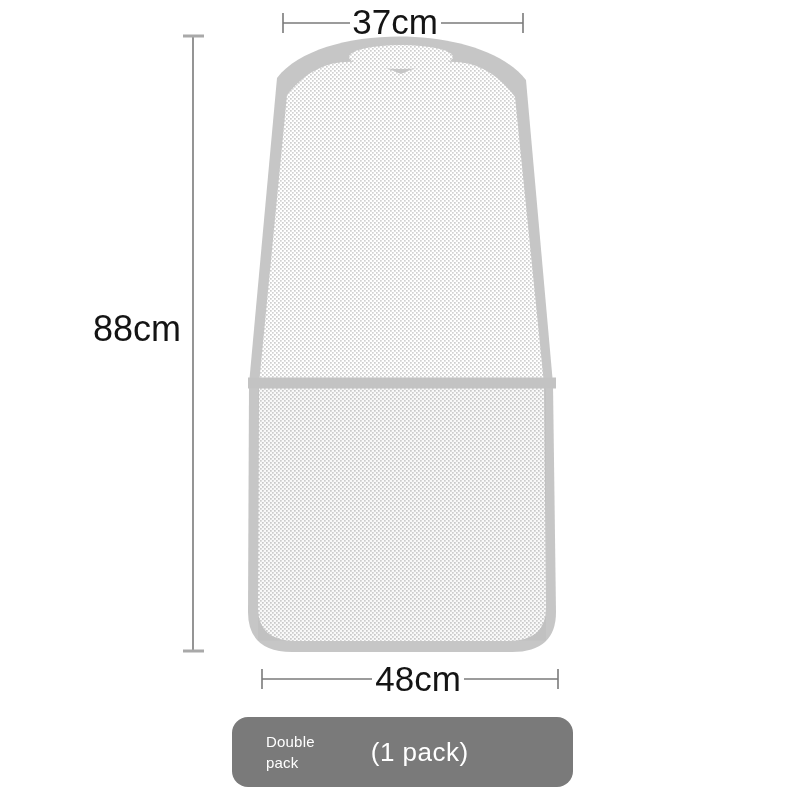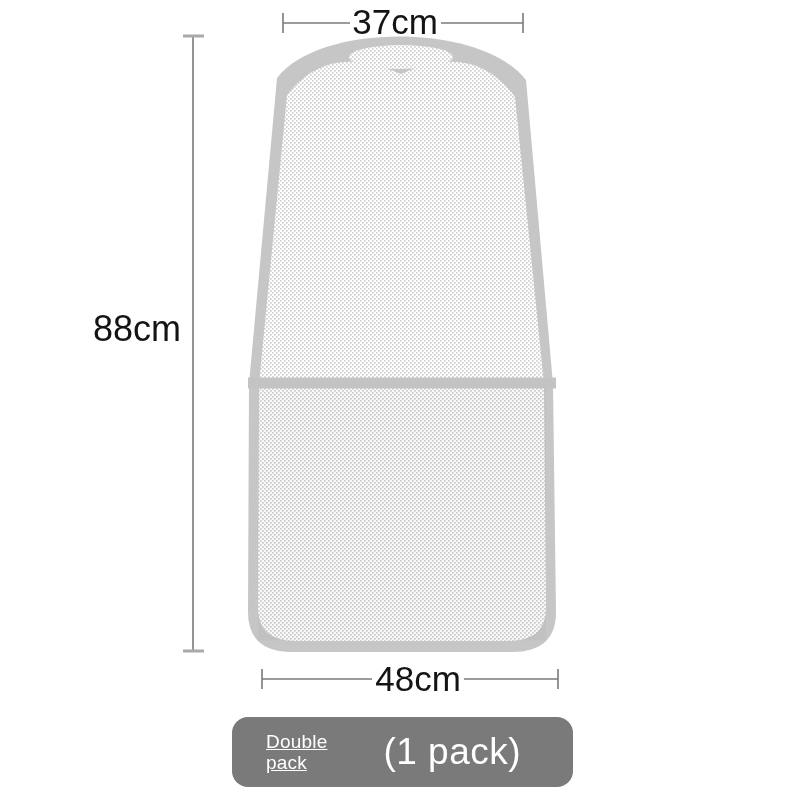--- a/index.html
+++ b/index.html
@@ -5,22 +5,22 @@
   html,body{margin:0;padding:0;background:#ffffff;}
   body{width:800px;height:800px;position:relative;font-family:"Liberation Sans",sans-serif;overflow:hidden;}
   .stage{position:absolute;inset:0;}
   svg{display:block;}
   svg text{font-family:"Liberation Sans",sans-serif;}
   .dim-label{font-size:35px;}
   .dim-label-left{font-size:36px;}
   .badge{position:absolute;left:232px;top:717px;width:341px;height:70px;border-radius:16px;
          background:#7A7A7A;display:flex;align-items:center;padding-left:34px;box-sizing:border-box;
          color:#ffffff;}
-  .badge-layer{font-size:19px;line-height:21px;letter-spacing:.2px;text-decoration:underline;}
-  .badge-pack{font-size:37px;margin-left:56px;letter-spacing:.5px;}
+  .badge-layer{font-size:15px;line-height:21px;letter-spacing:.2px;}
+  .badge-pack{font-size:26px;margin-left:56px;letter-spacing:.5px;}
 </style>
 </head>
 <body>
 
 <div class="stage">
   <svg width="800" height="800" viewBox="0 0 800 800">
     <defs>
       <pattern id="meshPattern" width="4" height="4" patternUnits="userSpaceOnUse">
         <rect width="4" height="4" fill="#FFFFFF"></rect>
         <rect x="0" y="0" width="1.7" height="1.7" fill="#D2D2D2"></rect>

